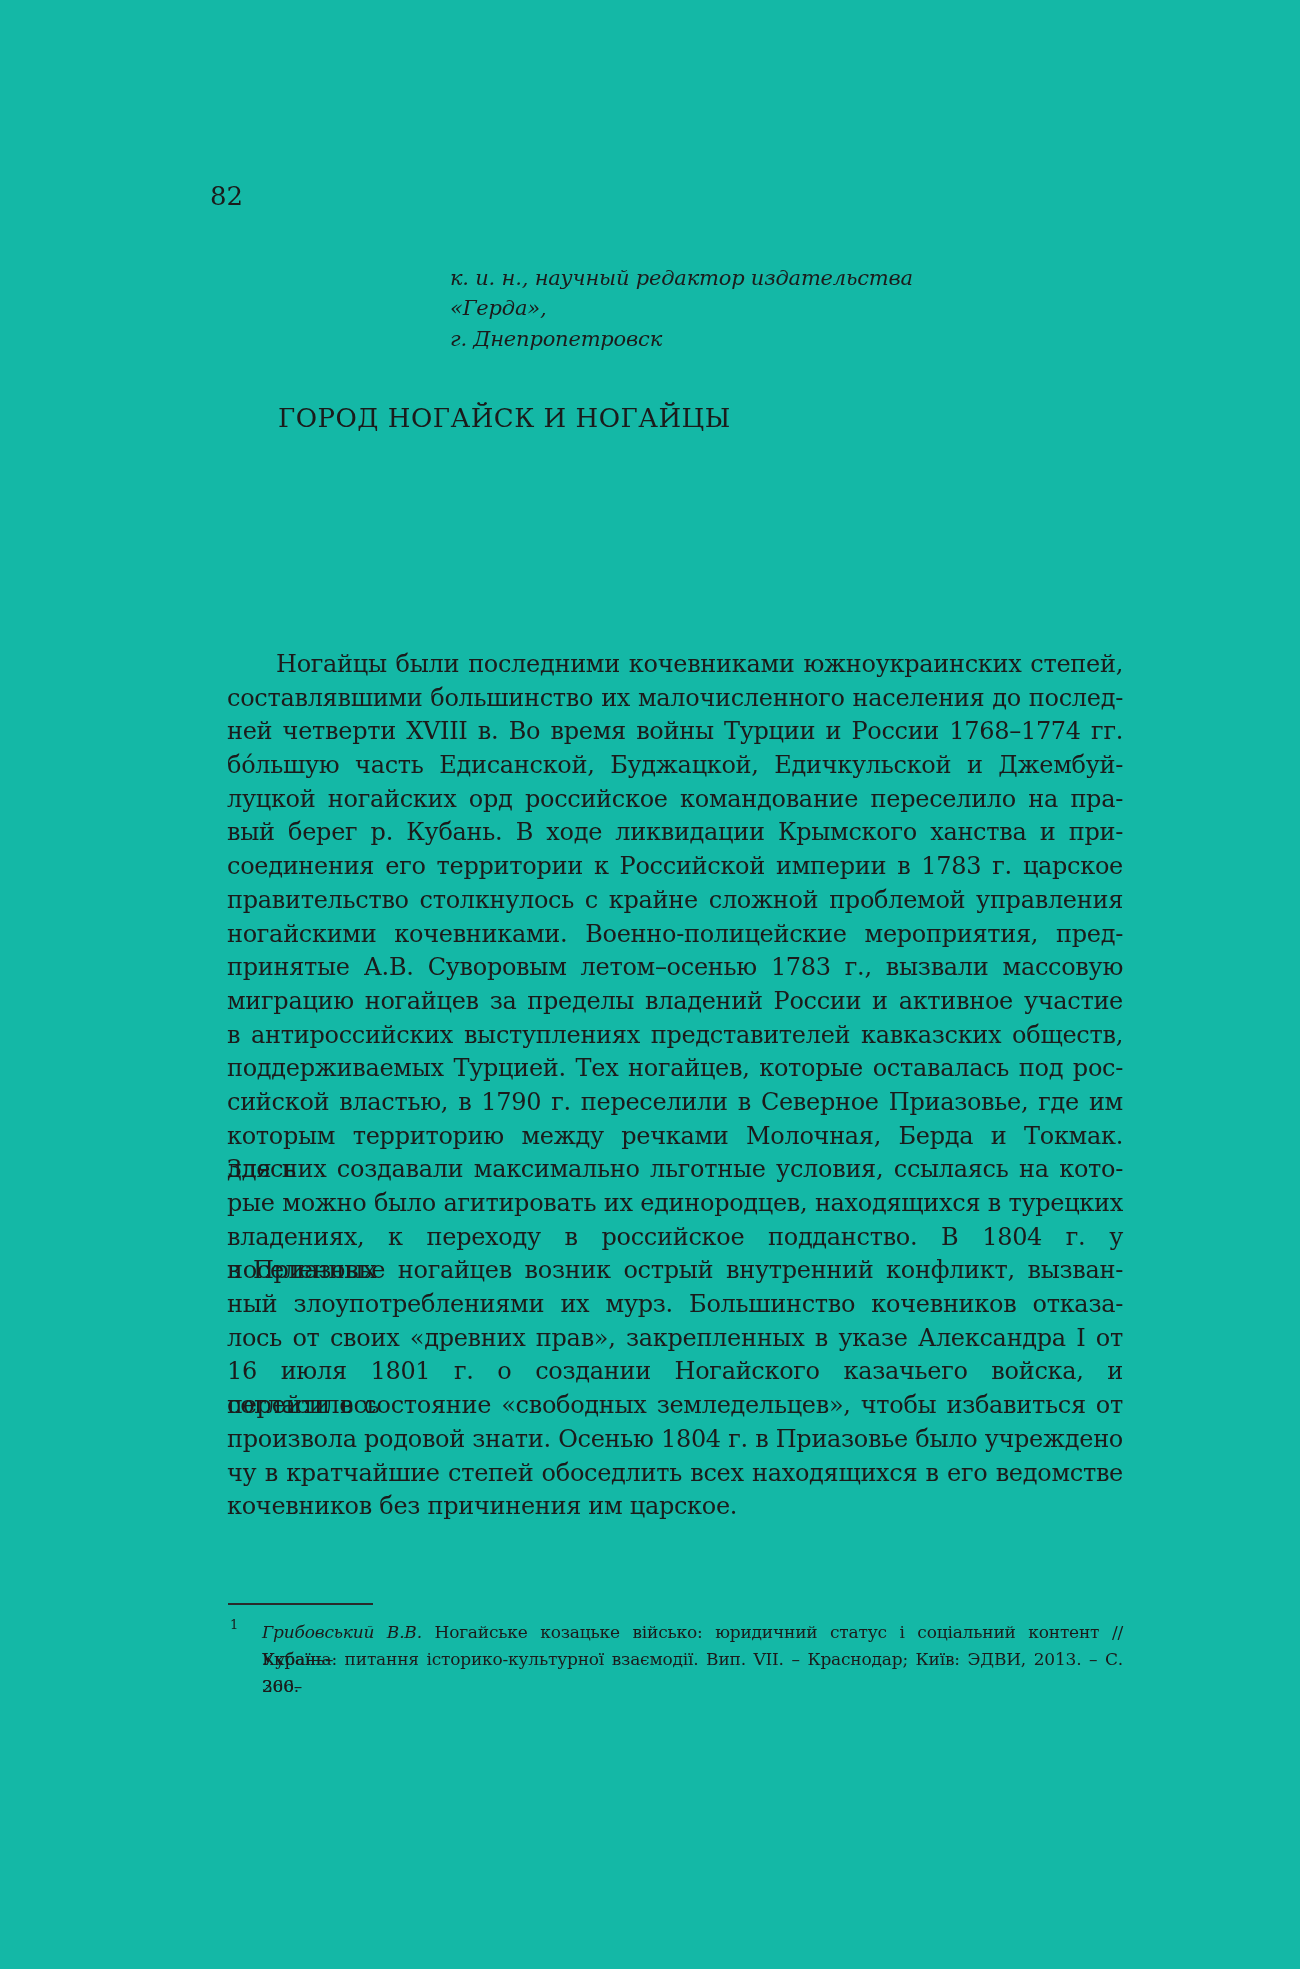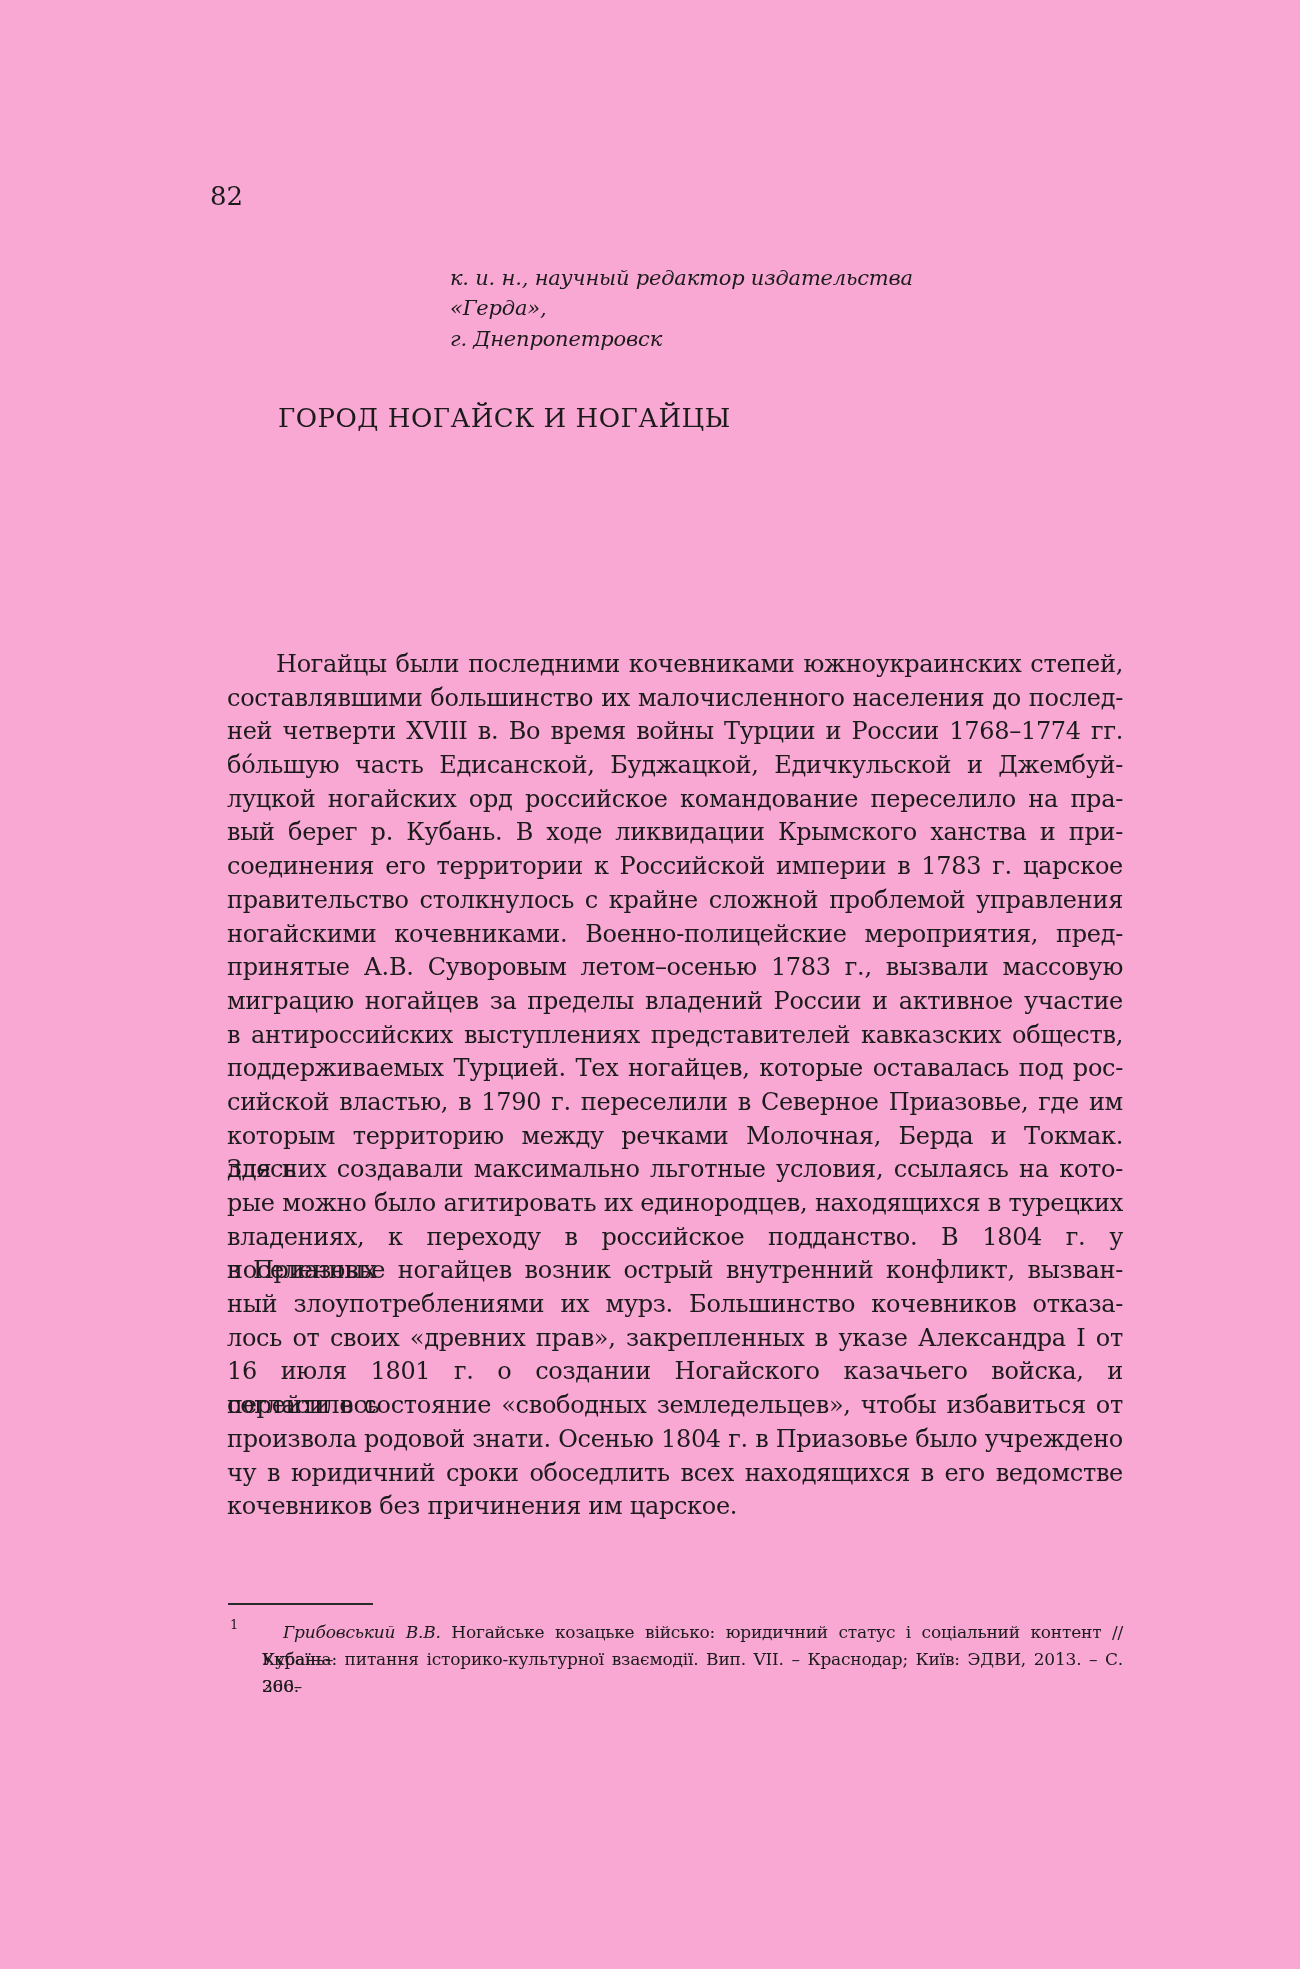--- a/index.html
+++ b/index.html
@@ -1,20 +1,20 @@
 <!DOCTYPE html>
 <html><head>
 <meta charset="utf-8">
 <style>
   html, body { margin: 0; padding: 0; background: #ffffff; }
   .page {
     position: relative;
     width: 1300px;
     height: 1969px;
-    background: #f9a8d4;
+    background: #14b8a6;
     color: #1b1b1b;
     font-family: "DejaVu Serif", "Liberation Serif", serif;
     overflow: hidden;
   }
   .page-number {
     position: absolute;
     left: 210px;
     top: 183px;
     font-size: 26px;
     line-height: 1;
@@ -86,21 +86,21 @@
     font-size: 17px;
     letter-spacing: -0.2px;
   }
   .footnote .fn-line {
     height: 27px;
     line-height: 27px;
     text-align: justify;
     text-align-last: justify;
   }
   .footnote .fn-line.fn-last { text-align-last: left; }
-  .italic { font-style: italic; margin-left: 21px; }
+  .italic { font-style: italic; }
 </style>
 </head>
 <body>
 
 <div class="page">
 
   <div class="page-number">82</div>
 
   <div class="author-block">
     <div class="author-affiliation">к. и. н., научный редактор издательства «Герда»,</div>
@@ -127,21 +127,21 @@
     <div class="line">которым территорию между речками Молочная, Берда и Токмак. Здесь</div>
     <div class="line">для них создавали максимально льготные условия, ссылаясь на кото-</div>
     <div class="line">рые можно было агитировать их единородцев, находящихся в турецких</div>
     <div class="line">владениях, к переходу в российское подданство. В 1804 г. у поселенных</div>
     <div class="line">в Приазовье ногайцев возник острый внутренний конфликт, вызван-</div>
     <div class="line">ный злоупотреблениями их мурз. Большинство кочевников отказа-</div>
     <div class="line">лось от своих «древних прав», закрепленных в указе Александра I от</div>
     <div class="line">16 июля 1801 г. о создании Ногайского казачьего войска, и согласилось</div>
     <div class="line">перейти в состояние «свободных земледельцев», чтобы избавиться от</div>
     <div class="line">произвола родовой знати. Осенью 1804 г. в Приазовье было учреждено</div>
-    <div class="line">чу в юридичний сроки обоседлить всех находящихся в его ведомстве</div>
+    <div class="line">чу в кратчайшие степей обоседлить всех находящихся в его ведомстве</div>
     <div class="line last">кочевников без причинения им царское.</div>
   </div>
 
   <div class="footnote-rule"></div>
 
   <span class="footnote-marker">1</span>
 
   <div class="footnote">
     <div class="fn-line"><span class="italic">Грибовський В.В.</span><span> Ногайське козацьке військо: юридичний статус і соціальний контент // Кубань–</span></div>
     <div class="fn-line">Україна: питання історико-культурної взаємодії. Вип. VII. – Краснодар; Київ: ЭДВИ, 2013. – С. 266–</div>

